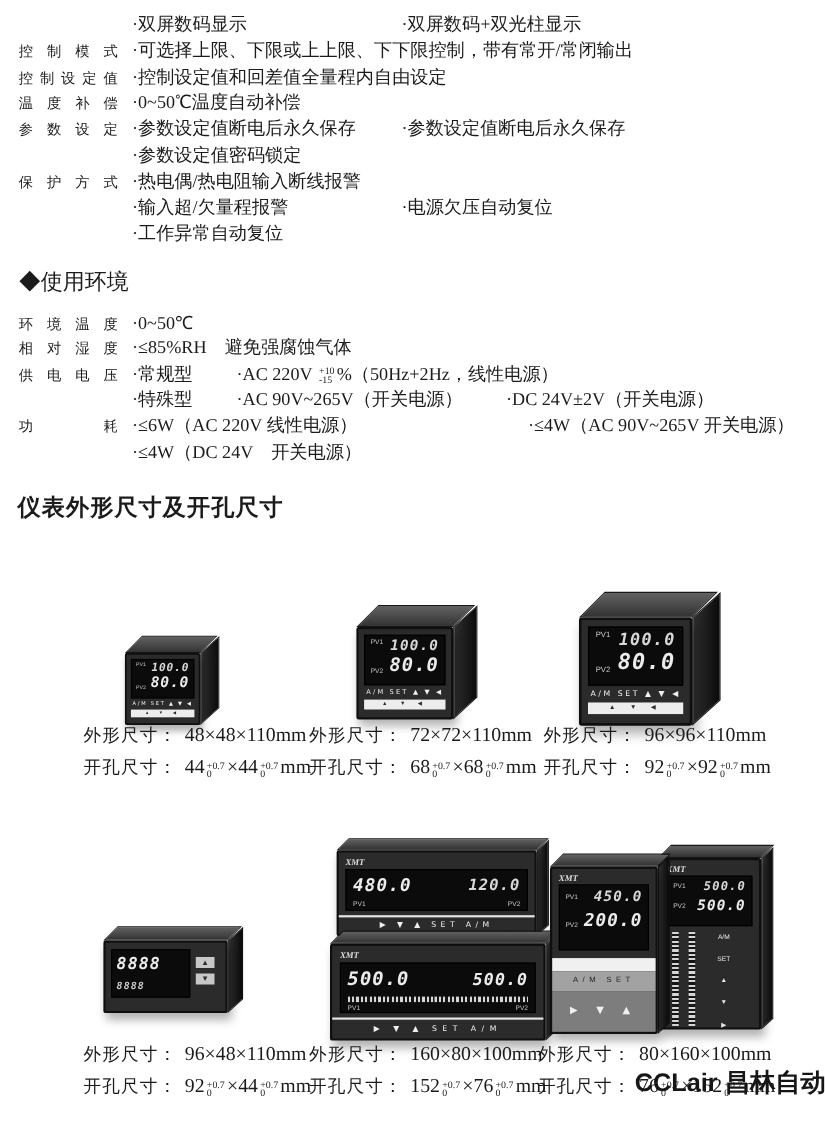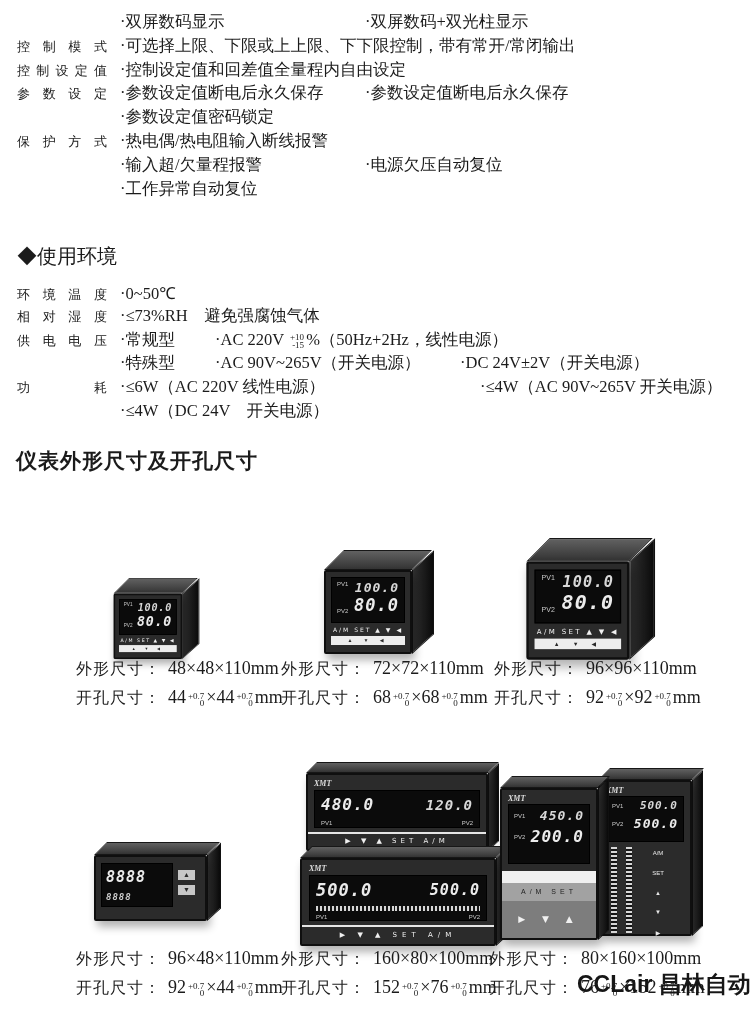--- a/index.html
+++ b/index.html
@@ -6,21 +6,21 @@
   body{width:750px;height:1020px;background:#ffffff;position:relative;overflow:hidden;
        font-family:"Liberation Serif",serif;color:#1b1b1b}
   
   .block{position:absolute;left:17px}
   .row{display:flex;align-items:baseline;white-space:nowrap;height:23.8px;font-size:16.5px}
   .lbl{display:inline-block;flex:0 0 90px;width:90px;margin-right:13px;font-size:13px;
        text-align:justify;text-align-last:justify}
   .c{display:inline-block}
   .w95{min-width:95px}.w245{min-width:245px}.w360{min-width:360px}
   .env-head{font-size:20px;height:29px;margin-bottom:9px}
-  .tol{display:inline-block;vertical-align:-3px;line-height:7.5px;font-size:9px;text-align:right;margin:0 2px}
+  .tol{display:inline-block;vertical-align:-3px;line-height:7.5px;font-size:9px;text-align:left;margin:0 2px}
   .tol b{display:block;font-weight:normal}
   .sect-title{position:absolute;left:16px;top:447px;font-size:21px;font-weight:bold;
        font-family:"Liberation Sans",sans-serif;letter-spacing:1px}
   
   .cap{position:absolute;white-space:nowrap}
   .cap .ln{height:21px;margin-bottom:8px}
   .cl{font-size:16px;margin-right:7px;letter-spacing:1px}
   .nv{font-size:18px}
   
   .mwrap{position:absolute;transform-origin:0 0}
@@ -57,20 +57,25 @@
       <span class="lbl">控 制 模 式</span>
       <span class="c w245">·可选择上限、下限或上上限、下下限控制，带有常开/常闭输出</span>
       <span class="c"></span>
     </div>
   <div class="row">
       <span class="lbl">控制设定值</span>
       <span class="c w245">·控制设定值和回差值全量程内自由设定</span>
       <span class="c"></span>
     </div>
   <div class="row">
+      <span class="lbl">温 度 补 偿</span>
+      <span class="c w245">·0~50℃温度自动补偿</span>
+      <span class="c"></span>
+    </div>
+  <div class="row">
       <span class="lbl">参 数 设 定</span>
       <span class="c w245">·参数设定值断电后永久保存</span>
       <span class="c">·参数设定值断电后永久保存</span>
     </div>
   <div class="row">
       <span class="lbl"></span>
       <span class="c w245">·参数设定值密码锁定</span>
       <span class="c"></span>
     </div>
   <div class="row">
@@ -90,21 +95,21 @@
 </div>
 
 <div class="block" style="top:243px">
   <div class="env-head">◆使用环境</div>
   <div class="row">
       <span class="lbl">环 境 温 度</span>
       <span class="c w245">·0~50℃</span>
     </div>
   <div class="row">
       <span class="lbl">相 对 湿 度</span>
-      <span class="c w245">·≤73%RH　避免强腐蚀气体</span>
+      <span class="c w245">·≤85%RH　避免强腐蚀气体</span>
     </div>
   <div class="row">
     <span class="lbl">供 电 电 压</span>
     <span class="c w95">·常规型</span>
     <span class="c"><span>·AC 220V </span><span class="tol"><b>+10</b><b>-15</b></span><span>%（50Hz+2Hz，线性电源）</span></span>
   </div>
   <div class="row">
       <span class="lbl"></span>
       <span class="c w95">·特殊型</span>
       <span class="c w245">·AC 90V~265V（开关电源）</span>
@@ -286,21 +291,21 @@
 <div class="mwrap" style="left:498px;top:776px">
   <div class="m-top" style="left:2px;top:0;width:98px;height:12px"></div>
   <div class="m-side" style="left:100px;top:12px;width:11px;height:152px"></div>
   <div class="m-front" style="left:2px;top:12px;width:98px;height:152px;padding:4px 6px 0">
     <div class="logo">XMT</div>
     <div class="disp" style="height:60px;padding:4px 5px">
       <div style="display:flex;justify-content:space-between;align-items:center">
           <span class="pvlab">PV1</span>
           <span class="seg" style="font-size:13px;color:#d8d8d8">450.0</span>
         </div>
-      <div style="display:flex;justify-content:space-between;align-items:center;margin-top:7px">
+      <div style="display:flex;justify-content:space-between;align-items:flex-end;margin-top:7px">
           <span class="pvlab">PV2</span>
           <span class="seg" style="font-size:16px">200.0</span>
         </div>
     </div>
     <div style="height:12px;background:#f0f0f0;margin:7px -6px 0"></div>
     <div class="gband" style="height:18px;line-height:18px;font-size:7px;letter-spacing:4px;margin:0 -6px">A/M SET</div>
     <div class="btnrow" style="background:#7d7d7d;height:37px;line-height:37px;font-size:9px;letter-spacing:7px;margin:0 -6px">▶ ▼ ▲</div>
   </div>
 </div>
 

